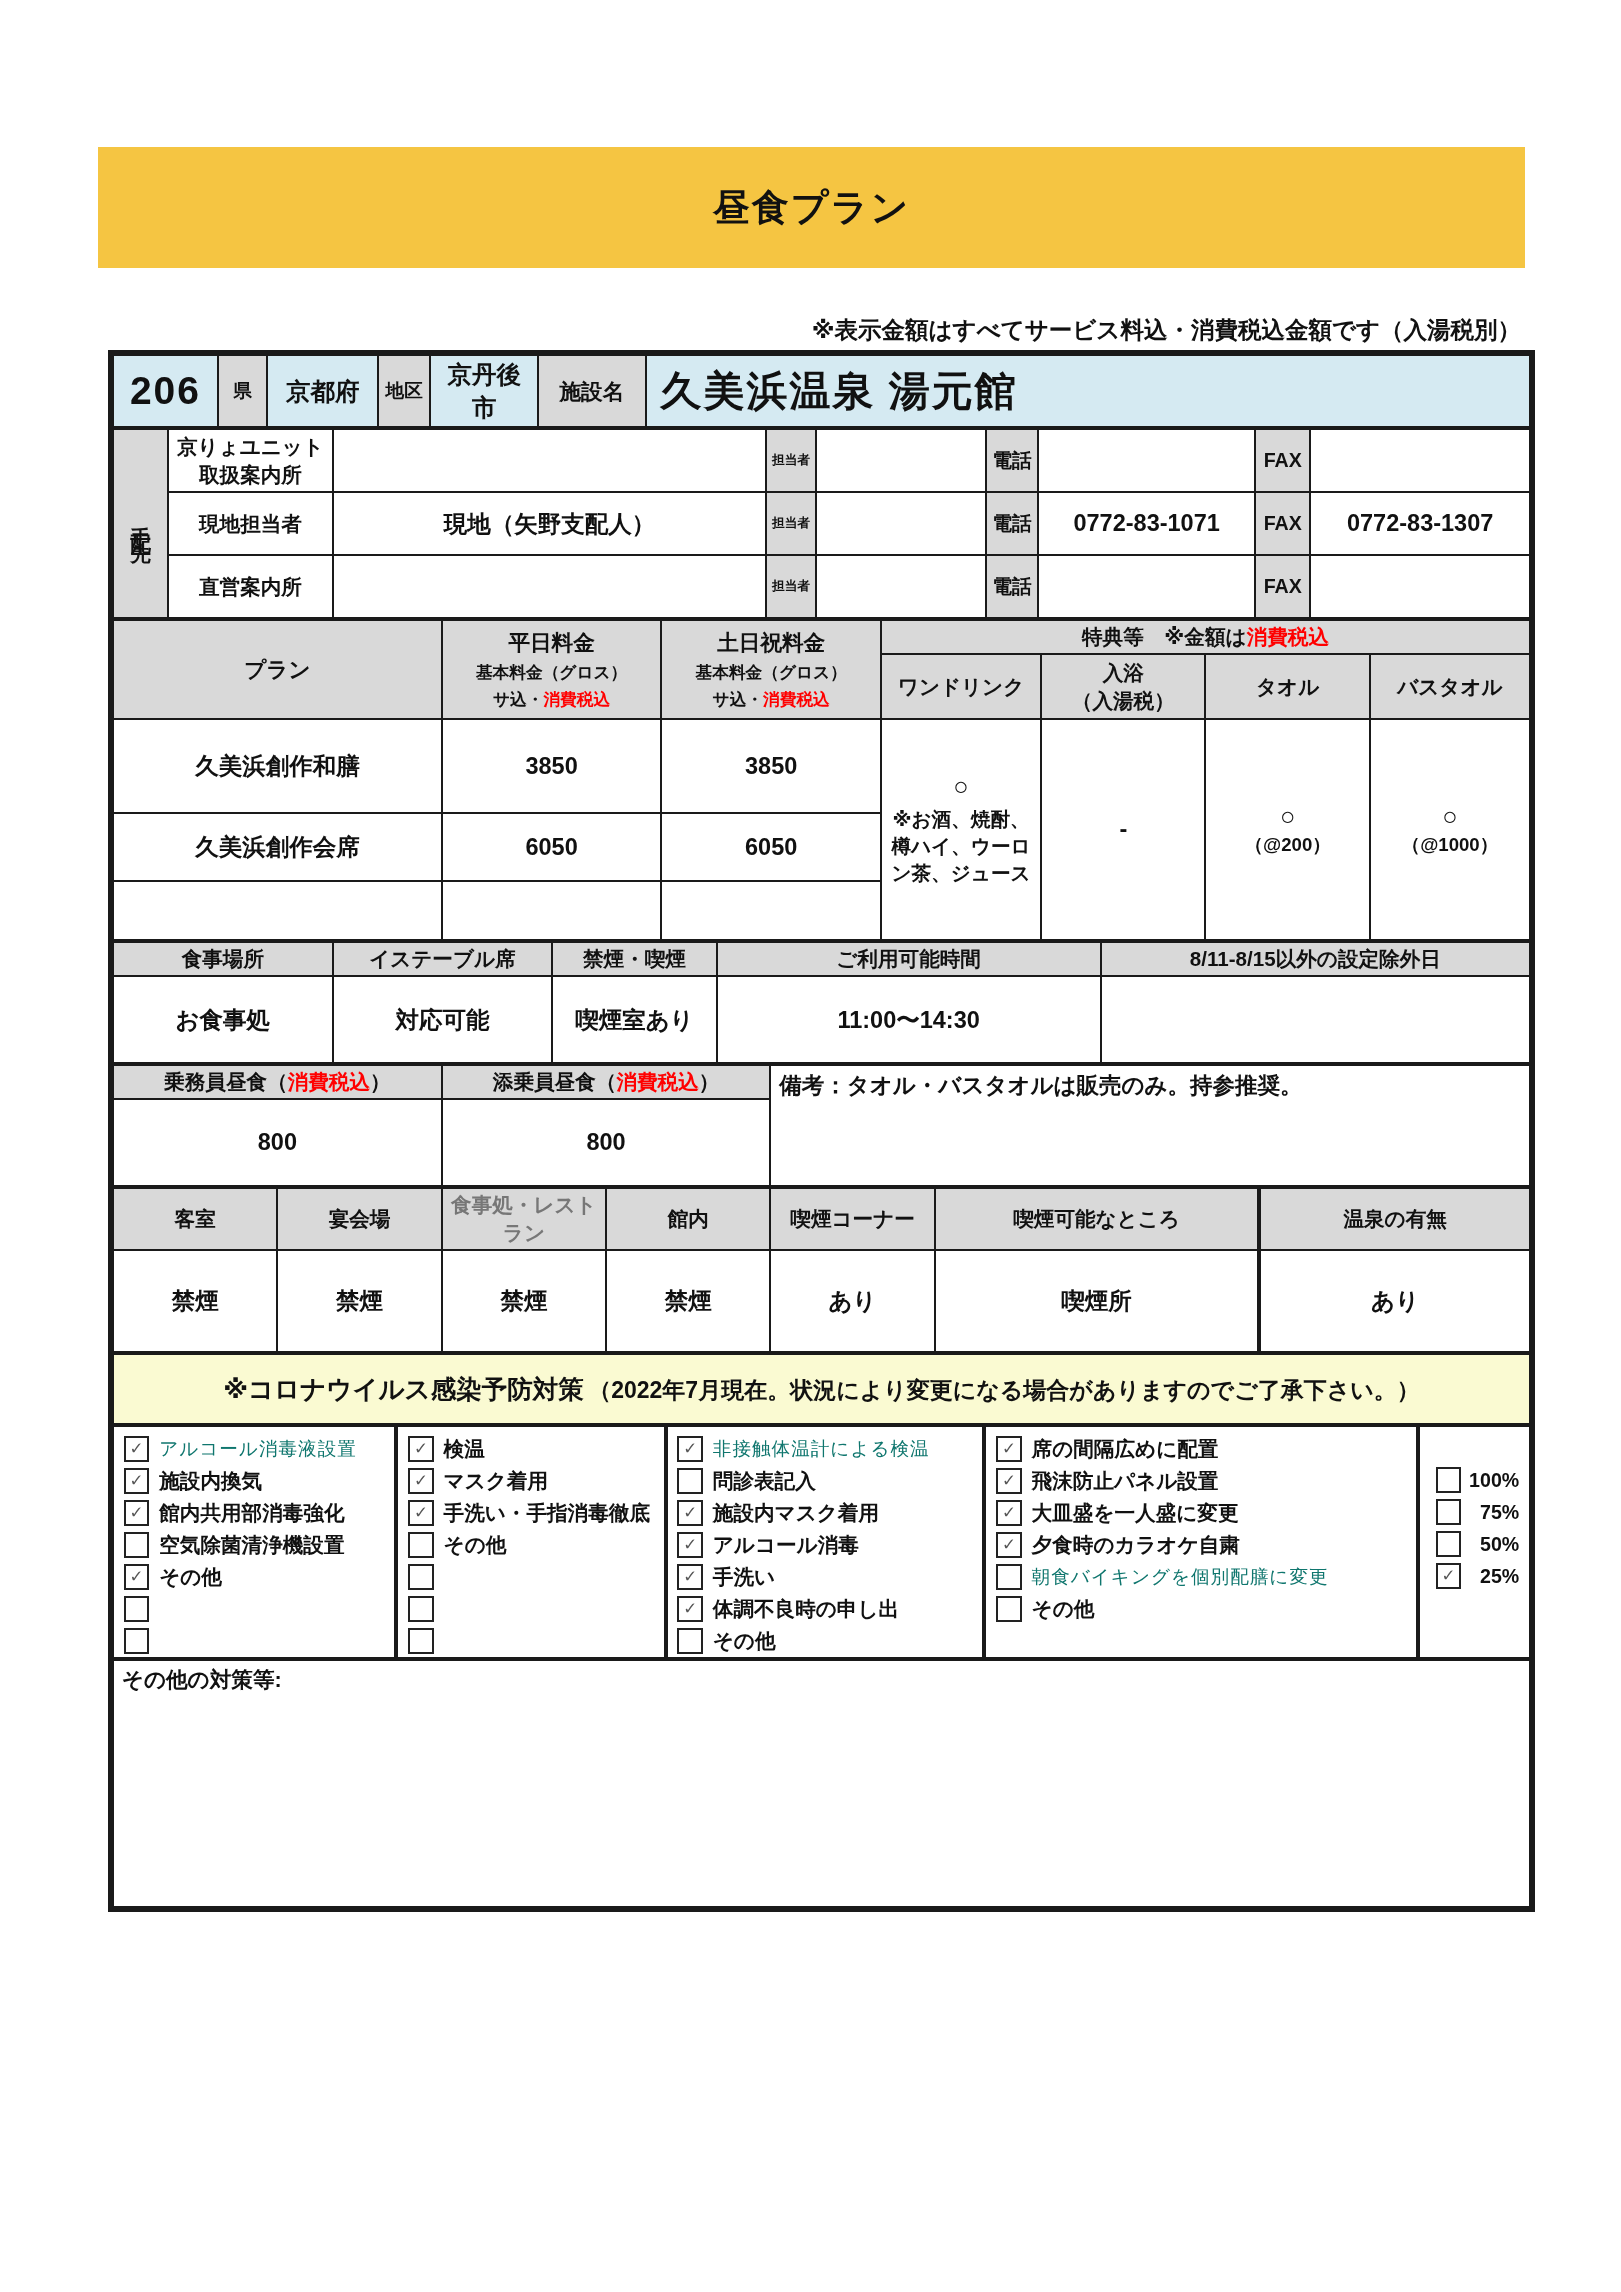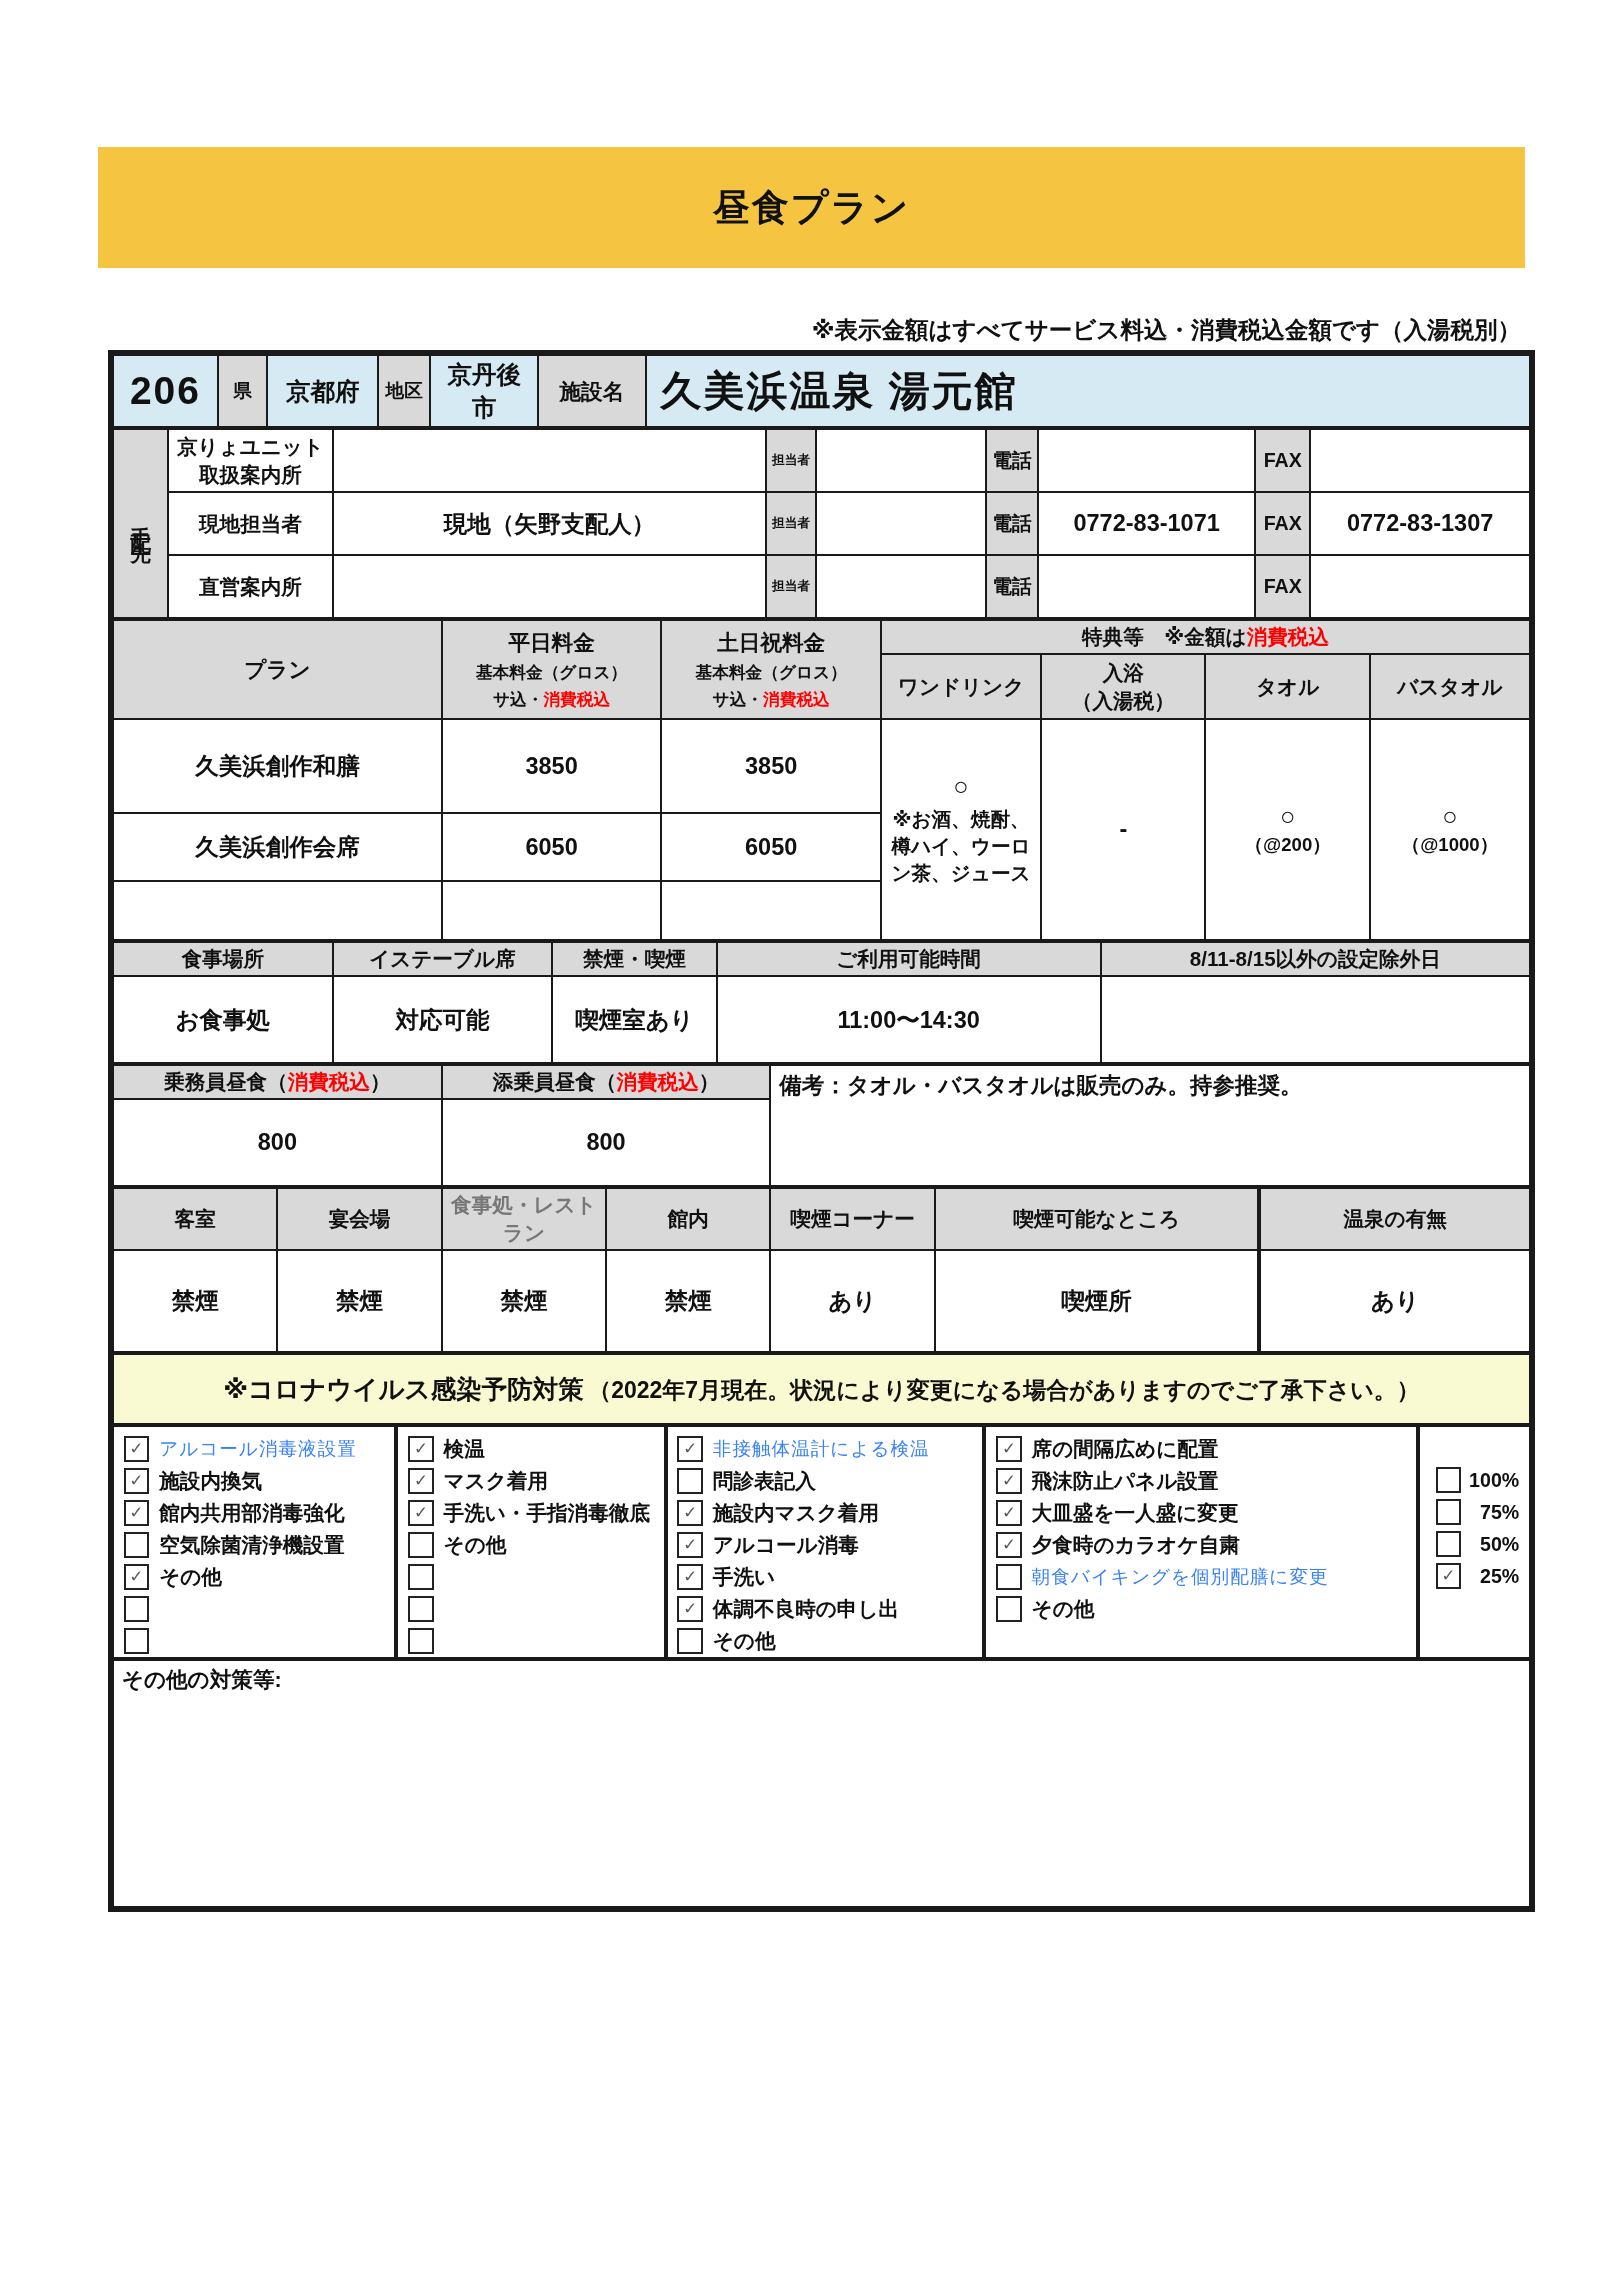--- a/index.html
+++ b/index.html
@@ -67,21 +67,21 @@
   
   .corona-band td{height:70px;border:2px solid #1a1a1a;}
   .corona-band .t1{font-size:25.5px;font-weight:700;}
   .corona-band .t2{font-size:23px;font-weight:700;}
   .cor th{height:38px;font-size:20.6px;}
   .cor td.list{height:223px;vertical-align:top;text-align:left;padding:5.9px 3.9px 0 9.8px;}
   .cb-item{display:flex;align-items:center;height:32px;}
   .cb{width:21.6px;height:21.6px;border:2px solid #222;flex:0 0 21.6px;display:flex;align-items:center;justify-content:center;background:#fff;}
   .cb .mk{font-size:16.7px;font-weight:400;color:#555;line-height:1;}
   .cb-label{font-size:20.6px;font-weight:700;margin-left:9.8px;white-space:nowrap;}
-  .cb-label.muted{color:#3b82f6;font-weight:400;font-size:18.6px;letter-spacing:1px;}
+  .cb-label.muted{color:#0f766e;font-weight:400;font-size:18.6px;letter-spacing:1px;}
   .occ{padding-top:37px !important;}
   .occ .cb-item{justify-content:space-between;padding:0 5.9px;}
   .occ .cb-label{font-size:19.6px;margin-left:5.9px;}
   
   .other td{height:247px;text-align:left;vertical-align:top;font-size:21.6px;padding:3.9px 7.8px;}
 </style>
 </head>
 <body>
 
 <div class="banner">

